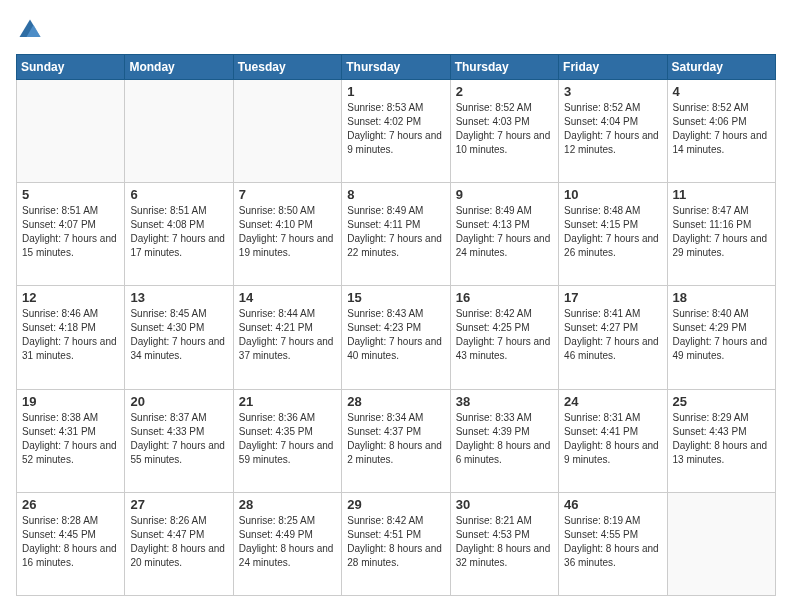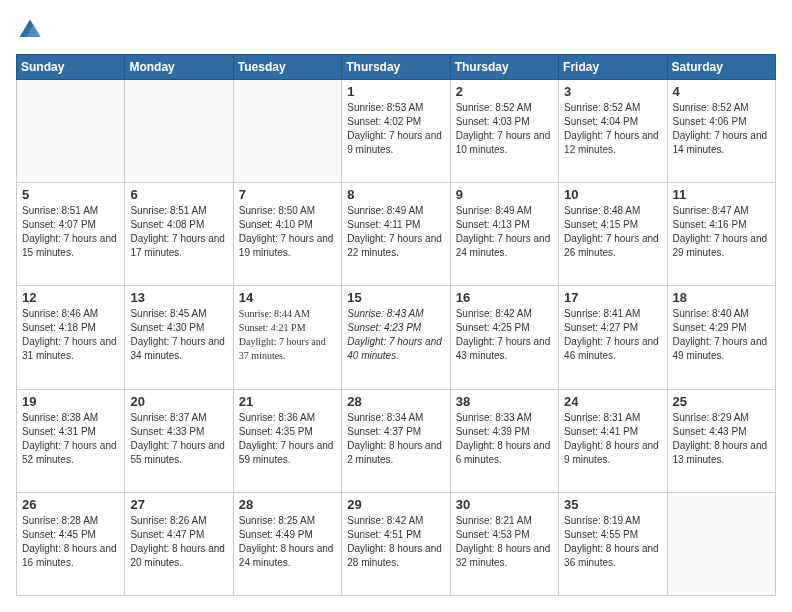--- a/index.html
+++ b/index.html
@@ -199,46 +199,46 @@
           </td>
           <td>
             <div class="day-number">10</div>
             <div class="day-info" style="white-space: pre-line;">Sunrise: 8:48 AM
 Sunset: 4:15 PM
 Daylight: 7 hours and 26 minutes.</div>
           </td>
           <td>
             <div class="day-number">11</div>
             <div class="day-info" style="white-space: pre-line;">Sunrise: 8:47 AM
-Sunset: 4:16 PM
+Sunset: 11:16 PM
 Daylight: 7 hours and 29 minutes.</div>
           </td>
         </tr>
         <tr class="week-row">
           <td>
             <div class="day-number">12</div>
             <div class="day-info" style="white-space: pre-line;">Sunrise: 8:46 AM
 Sunset: 4:18 PM
 Daylight: 7 hours and 31 minutes.</div>
           </td>
           <td>
             <div class="day-number">13</div>
             <div class="day-info" style="white-space: pre-line;">Sunrise: 8:45 AM
 Sunset: 4:30 PM
 Daylight: 7 hours and 34 minutes.</div>
           </td>
           <td>
             <div class="day-number">14</div>
-            <div class="day-info" style="white-space: pre-line; font-family: Liberation Serif, serif;">Sunrise: 8:44 AM
+            <div class="day-info" style="white-space: pre-line;">Sunrise: 8:44 AM
 Sunset: 4:21 PM
 Daylight: 7 hours and 37 minutes.</div>
           </td>
           <td>
             <div class="day-number">15</div>
-            <div class="day-info" style="white-space: pre-line; font-style: italic;">Sunrise: 8:43 AM
+            <div class="day-info" style="white-space: pre-line;">Sunrise: 8:43 AM
 Sunset: 4:23 PM
 Daylight: 7 hours and 40 minutes.</div>
           </td>
           <td>
             <div class="day-number">16</div>
             <div class="day-info" style="white-space: pre-line;">Sunrise: 8:42 AM
 Sunset: 4:25 PM
 Daylight: 7 hours and 43 minutes.</div>
           </td>
           <td>
@@ -323,21 +323,21 @@
 Sunset: 4:51 PM
 Daylight: 8 hours and 28 minutes.</div>
           </td>
           <td>
             <div class="day-number">30</div>
             <div class="day-info" style="white-space: pre-line;">Sunrise: 8:21 AM
 Sunset: 4:53 PM
 Daylight: 8 hours and 32 minutes.</div>
           </td>
           <td>
-            <div class="day-number">35</div>
+            <div class="day-number">46</div>
             <div class="day-info" style="white-space: pre-line;">Sunrise: 8:19 AM
 Sunset: 4:55 PM
 Daylight: 8 hours and 36 minutes.</div>
           </td>
           <td class="empty"></td>
         </tr>
       </tbody>
   </table>
 </div>
 

